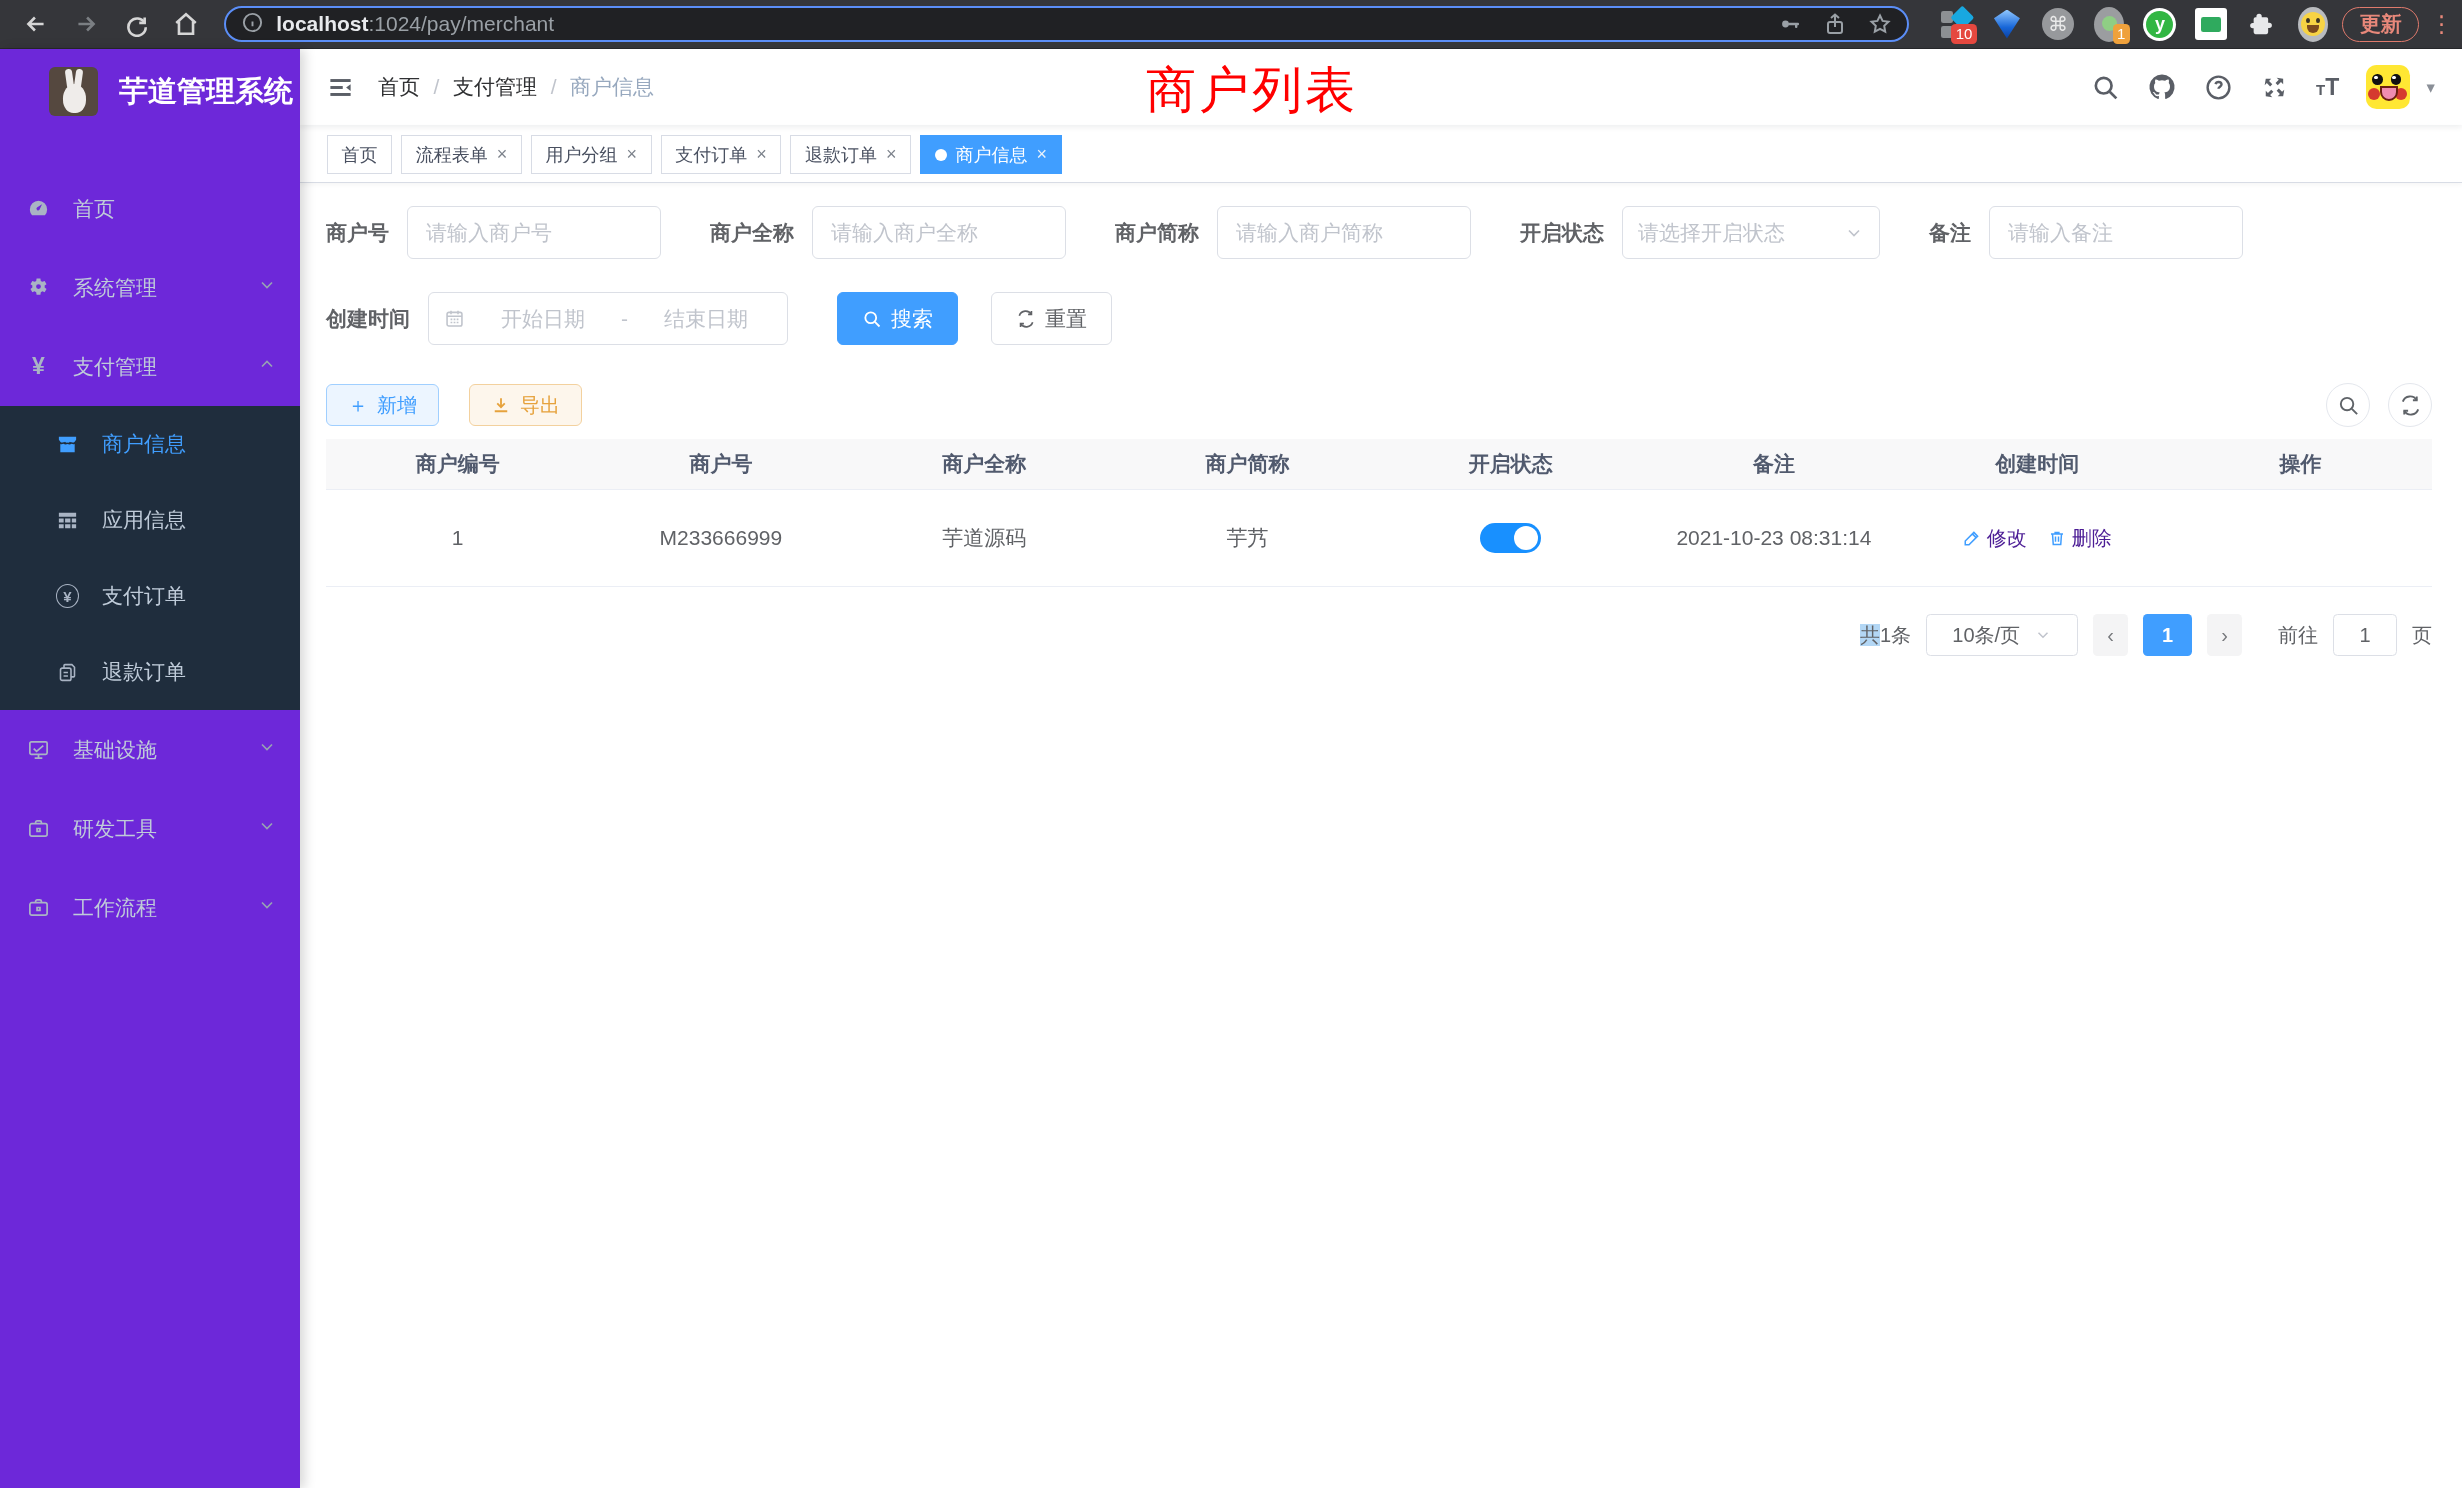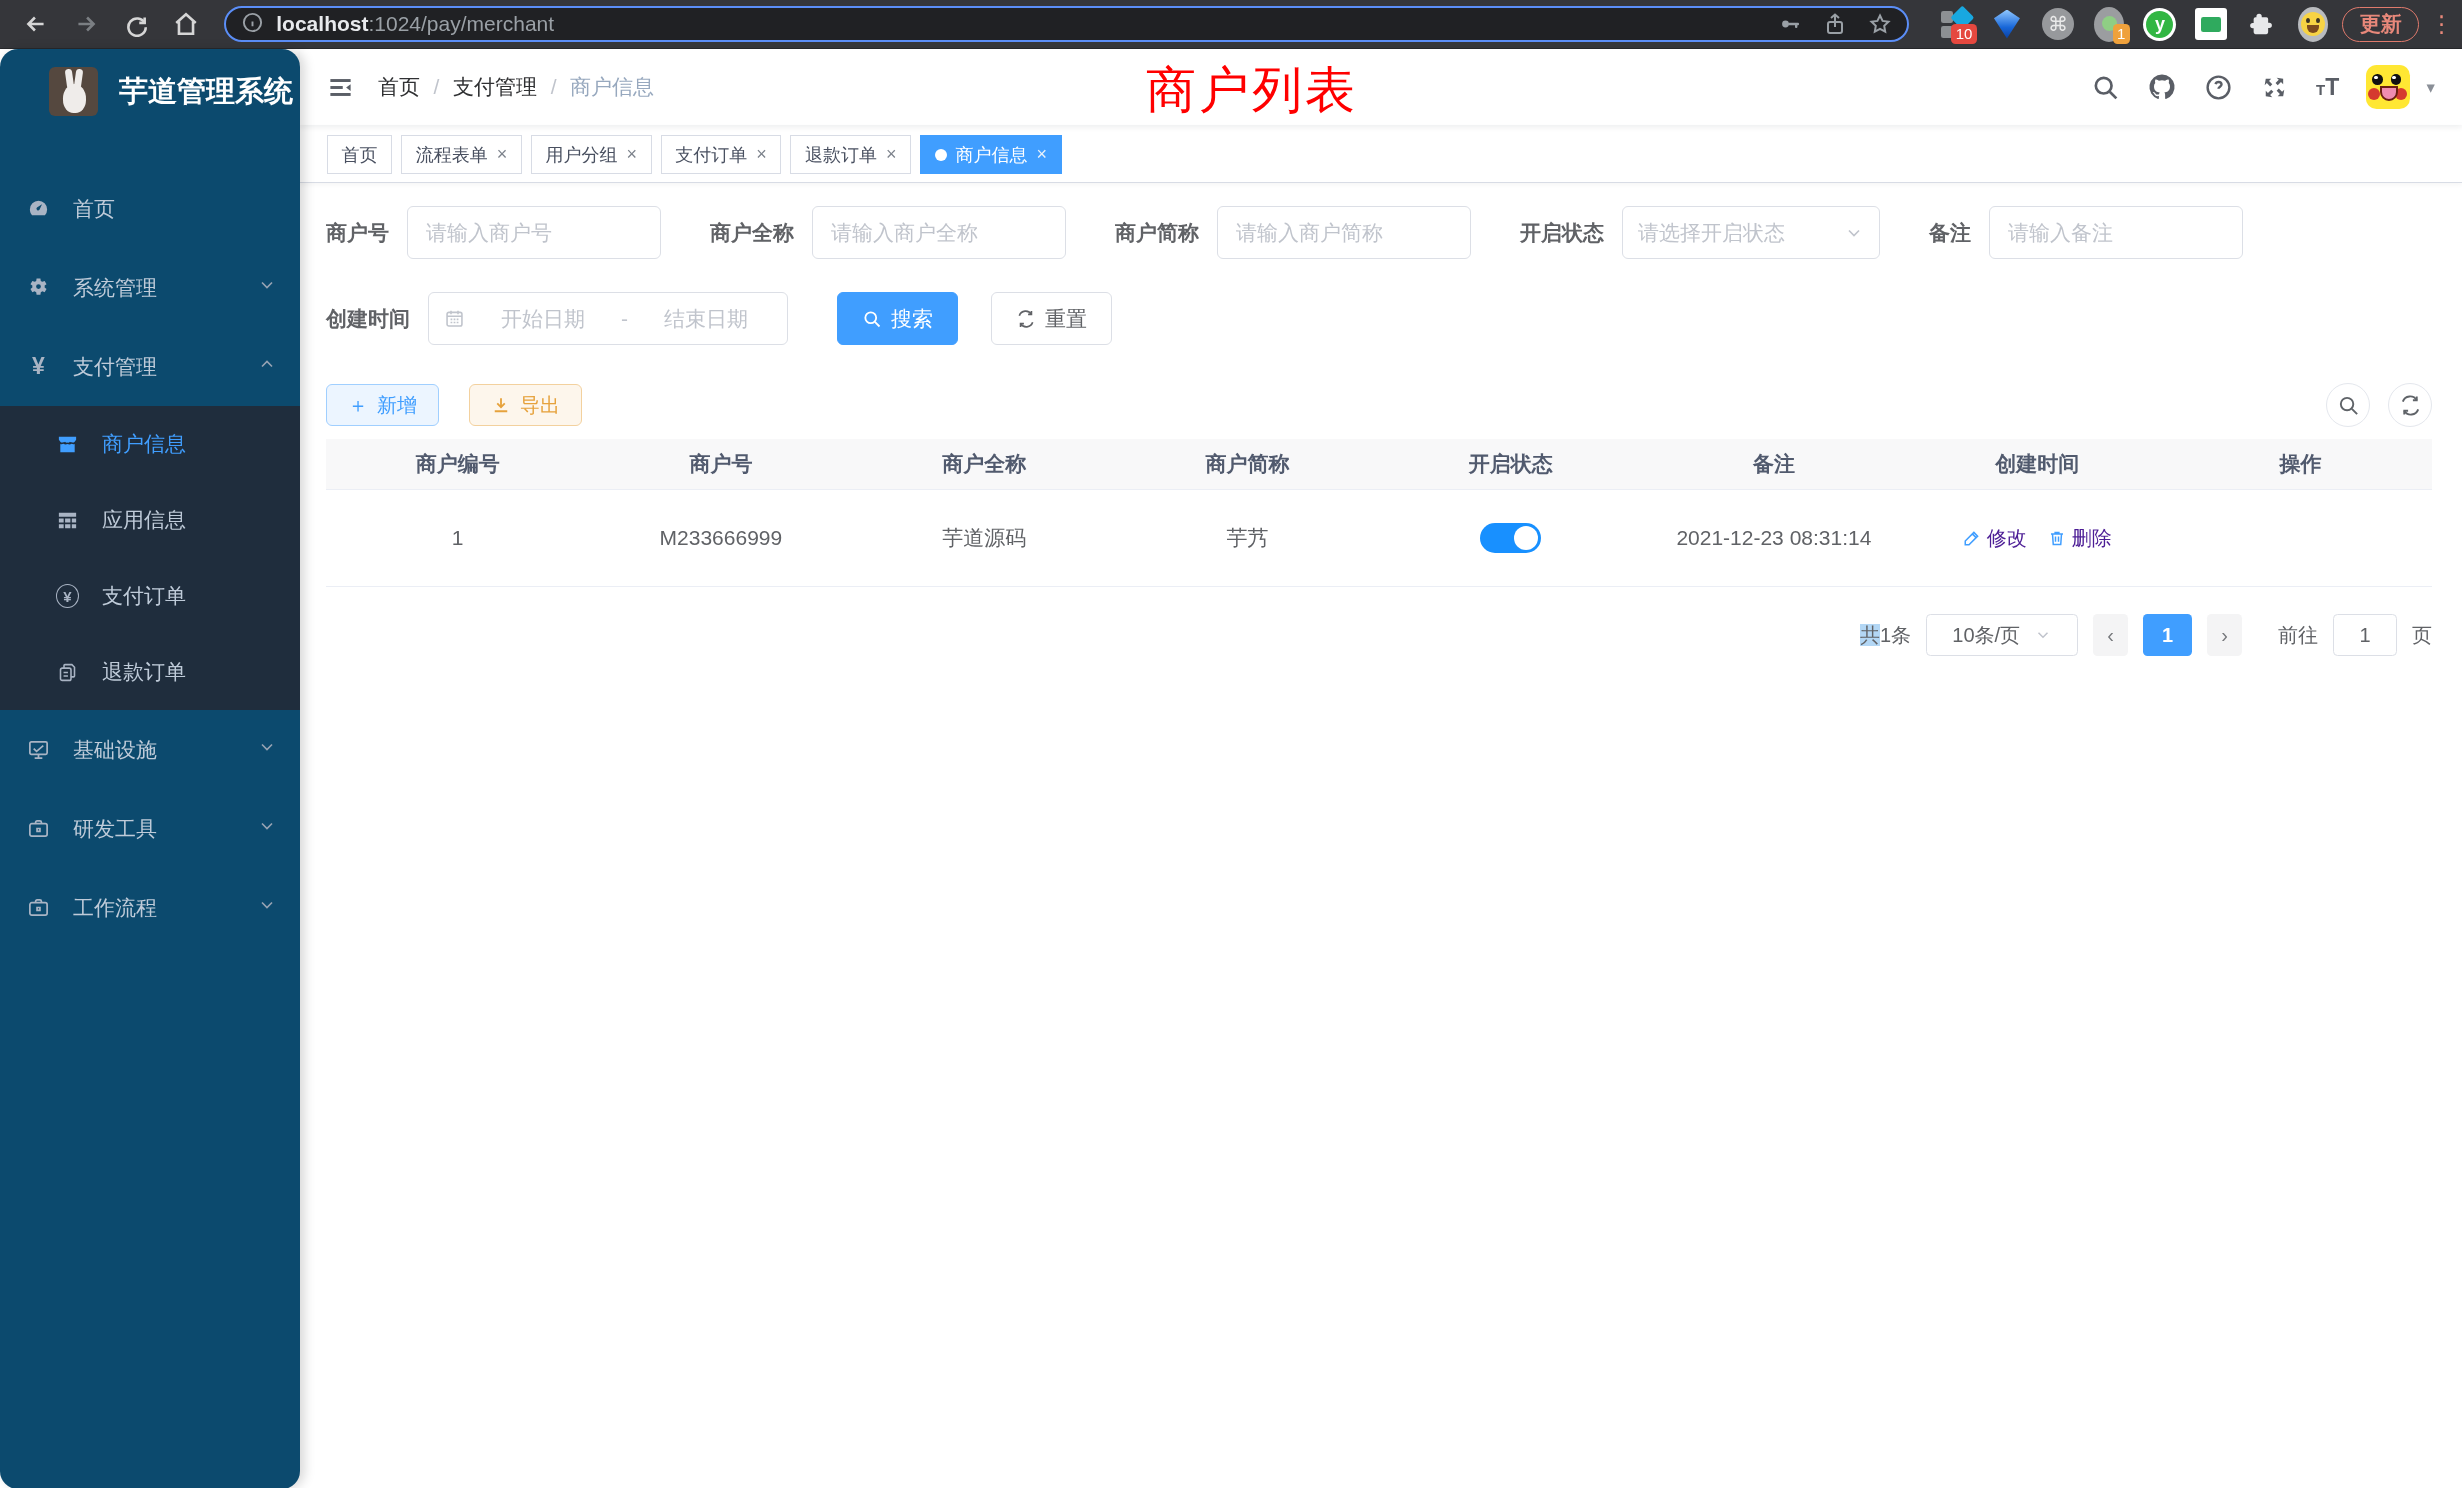--- a/index.html
+++ b/index.html
@@ -37,21 +37,21 @@
   .puzzle { color:#e7e8ea; }
   .egg { width:30px; height:35px; border-radius:50%; background:#b9bbbe; display:flex; align-items:center; justify-content:center; }
   .face { width:24px; height:24px; border-radius:50%; background:#f7d344; position:relative; }
   .face .e { position:absolute; top:6px; width:3.8px; height:5.3px; border-radius:50%; background:#3c3425; }
   .face .e.l { left:5.3px; } .face .e.r { right:5.3px; }
   .face .m { position:absolute; left:6px; bottom:3px; width:12px; height:8.3px; border-radius:0 0 12px 12px; background:#7c4a1e; }
   .update-pill { height:35px; border:1.5px solid #e07a6c; border-radius:18px; color:#e8887a; font-size:21px; display:flex; align-items:center; padding:0 16.7px; flex:0 0 auto;font-weight:bold; }
   .kebab { color:#e8887a; font-size:23px; letter-spacing:0; line-height:0.55; text-align:center; width:15px; }
 
   
-  .sidebar { position:absolute; left:0; top:49px; width:300px; height:1440px; background:#0c4a6e; box-shadow:4.5px 0 10.6px rgba(0,0,0,.15); z-index:3;border-radius:18px; }
+  .sidebar { position:absolute; left:0; top:49px; width:300px; height:1440px; background:#6d28d9; box-shadow:4.5px 0 10.6px rgba(0,0,0,.15); z-index:3; }
   .logo-row { height:85px; display:flex; align-items:center; padding-left:49px; gap:21px; }
   .logo-img { width:49px; height:49px; border-radius:6px; background:#55483f; position:relative; overflow:hidden; }
   .logo-img .body { position:absolute; left:13.6px; top:16.7px; width:23px; height:29px; background:#efecea; border-radius:50% 50% 45% 45%; }
   .logo-img .ear { position:absolute; width:6.8px; height:20px; background:#efecea; border-radius:4.5px; top:1.5px; }
   .logo-img .ear.l { left:16.7px; transform:rotate(-8deg); }
   .logo-img .ear.r { left:26px; transform:rotate(8deg); }
   .logo-title { color:#fff; font-size:29px; font-weight:bold; white-space:nowrap; }
   .menu { margin-top:35px; }
   .m-item { height:79px; display:flex; align-items:center; padding:0 23px 0 27px; color:#bfcbd9; font-size:21px; cursor:pointer; }
   .m-item .mi { width:23px; display:flex; justify-content:center; color:#a9b4c4; flex:0 0 auto; }
@@ -546,21 +546,21 @@
       <div class="t-row">
         <div class="cell">1</div>
         <div class="cell">M233666999</div>
         <div class="cell">芋道源码</div>
         <div class="cell">芋艿</div>
         <div class="cell">
           <span class="switch">
               <span class="knob"></span>
             </span>
         </div>
-        <div class="cell">2021-12-23 08:31:14</div>
+        <div class="cell">2021-10-23 08:31:14</div>
         <div class="cell">
           <span class="op-link">
             <svg width="18" height="18" viewBox="0 0 24 24" fill="none" stroke="#409eff" stroke-width="2">
                 <path d="M14.5 4.5l5 5L8 21H3v-5zM12.5 6.5l5 5"></path>
               </svg>
             <span>修改</span>
           </span>
           <span class="op-link">
             <svg width="18" height="18" viewBox="0 0 24 24" fill="none" stroke="#409eff" stroke-width="2">
                 <path d="M4 6.5h16M9.5 6.5V4.5h5v2M6 6.5l1 14h10l1-14M10 10v7M14 10v7"></path>

